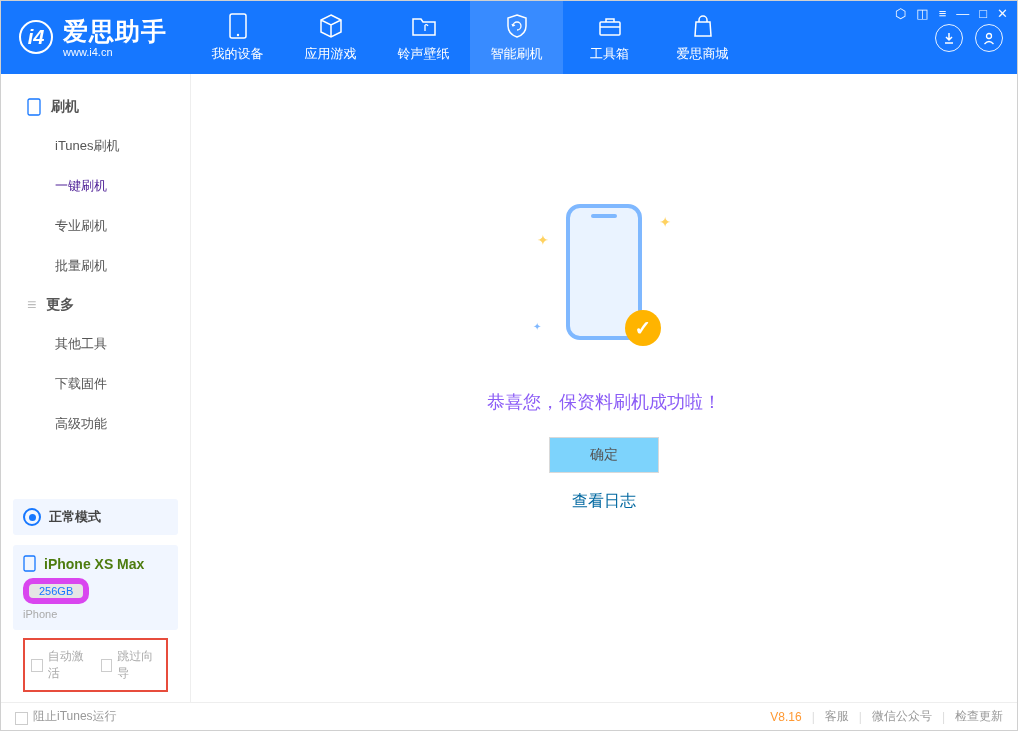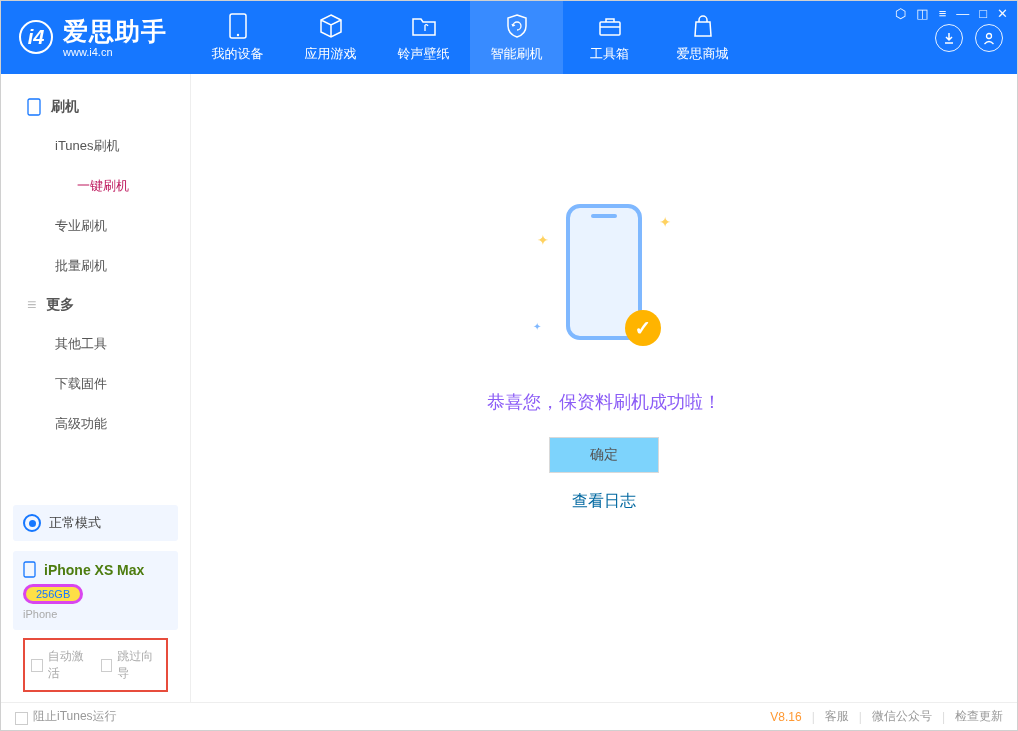--- a/index.html
+++ b/index.html
@@ -20,30 +20,30 @@
 
 .header-right { margin-left: auto; display: flex; align-items: center; padding-right: 14px; gap: 12px; }
 .header-circle { width: 28px; height: 28px; border: 1.5px solid rgba(255,255,255,0.9); border-radius: 50%; display: flex; align-items: center; justify-content: center; cursor: pointer; }
 .tiny-icons { position: absolute; top: 6px; right: 10px; display: flex; gap: 10px; color: #fff; font-size: 13px; }
 .tiny-icons span { cursor: pointer; opacity: 0.95; }
 
 .body { display: flex; height: calc(100% - 73px - 28px); }
 .sidebar { width: 190px; border-right: 1px solid #eee; padding-top: 14px; position: relative; }
 .side-group-title { display: flex; align-items: center; gap: 10px; padding: 10px 26px; color: #555; font-size: 14px; font-weight: bold; }
 .side-item { padding: 11px 18px 11px 54px; font-size: 13px; color: #555; cursor: pointer; }
-.side-item.active { color: #be185d; margin-left: 22px; }
+.side-item.active { color: #4c1d95; }
 
 .device-panel { position: absolute; bottom: 0; left: 0; right: 0; padding: 10px 12px; }
 .mode-row { background: #f1f6ff; border-radius: 3px; padding: 9px 10px; display: flex; align-items: center; gap: 8px; margin-bottom: 10px; }
 .mode-dot { width: 18px; height: 18px; border: 2px solid #1677ff; border-radius: 50%; display: flex; align-items: center; justify-content: center; }
 .mode-dot::after { content: ""; width: 7px; height: 7px; background: #1677ff; border-radius: 50%; }
-.mode-text { font-size: 13px; color: #444; font-weight: normal; }
+.mode-text { font-size: 13px; color: #444; font-weight: bold; }
 .device-row { background: #f1f6ff; border-radius: 3px; padding: 10px 10px; }
 .device-name { color: #4d7c0f; font-size: 14px; font-weight: bold; display: flex; align-items: center; gap: 8px; }
-.device-badge { display: inline-block; border: 3px solid #d946ef; color: #1677ff; border-radius: 10px; padding: 1px 10px; font-size: 11px; margin-top: 6px; background: #fde047; }
+.device-badge { display: inline-block; border: 6px solid #d946ef; color: #1677ff; border-radius: 10px; padding: 1px 10px; font-size: 11px; margin-top: 6px; background: #e5e5e5; }
 .device-type { font-size: 11px; color: #aaa; margin-top: 4px; }
 
 .options-box { border: 2px solid #e74c3c; margin: 8px 10px 0 10px; padding: 8px 6px; display: flex; gap: 10px; }
 .chk { display: flex; align-items: center; gap: 5px; font-size: 12px; color: #aaa; cursor: pointer; }
 .chk-box { width: 13px; height: 13px; border: 1px solid #ccc; }
 
 .main { flex: 1; display: flex; flex-direction: column; align-items: center; justify-content: center; padding-bottom: 60px; }
 .illus { position: relative; width: 150px; height: 160px; margin-bottom: 26px; }
 .phone { width: 76px; height: 136px; border: 4px solid #7fb8ff; border-radius: 14px; background: #eaf3ff; margin: 0 auto; position: relative; }
 .phone::before { content: ""; position: absolute; top: 6px; left: 50%; transform: translateX(-50%); width: 26px; height: 4px; background: #7fb8ff; border-radius: 3px; }

